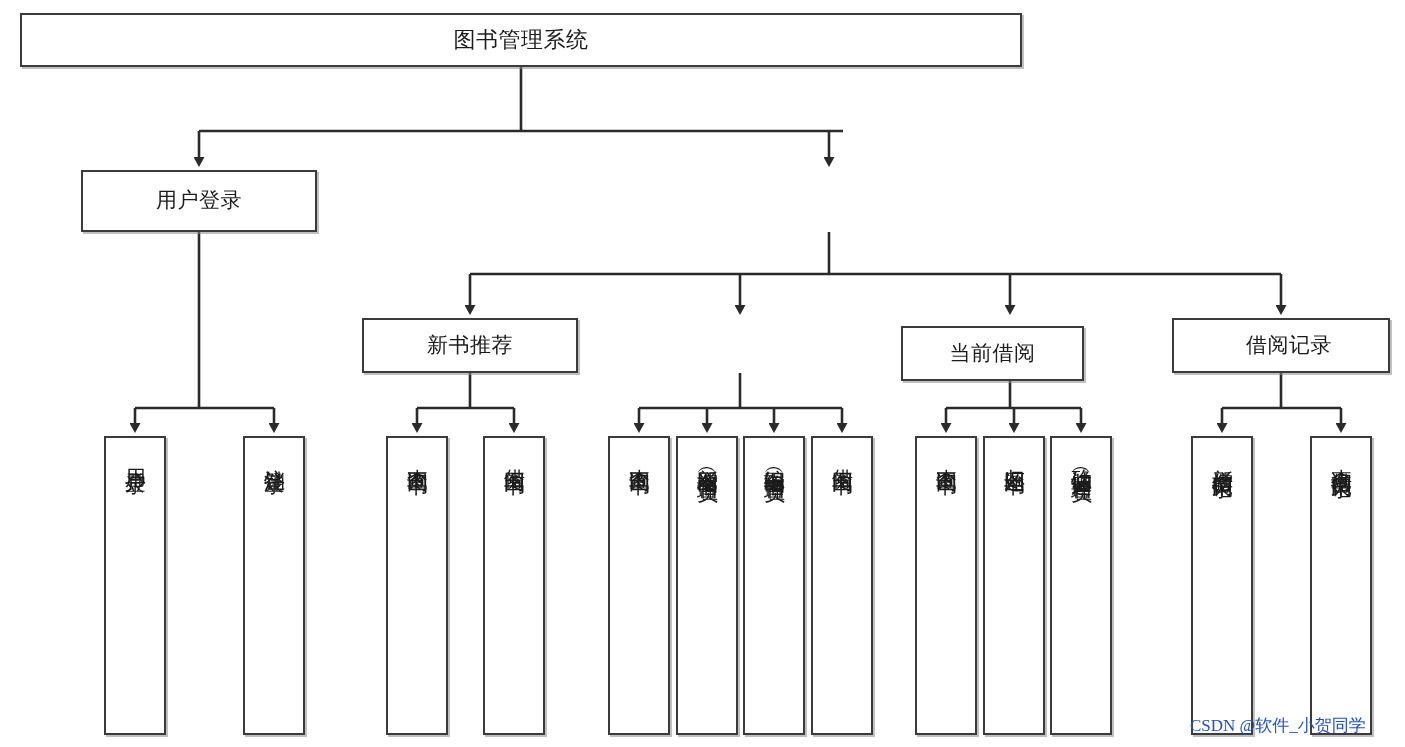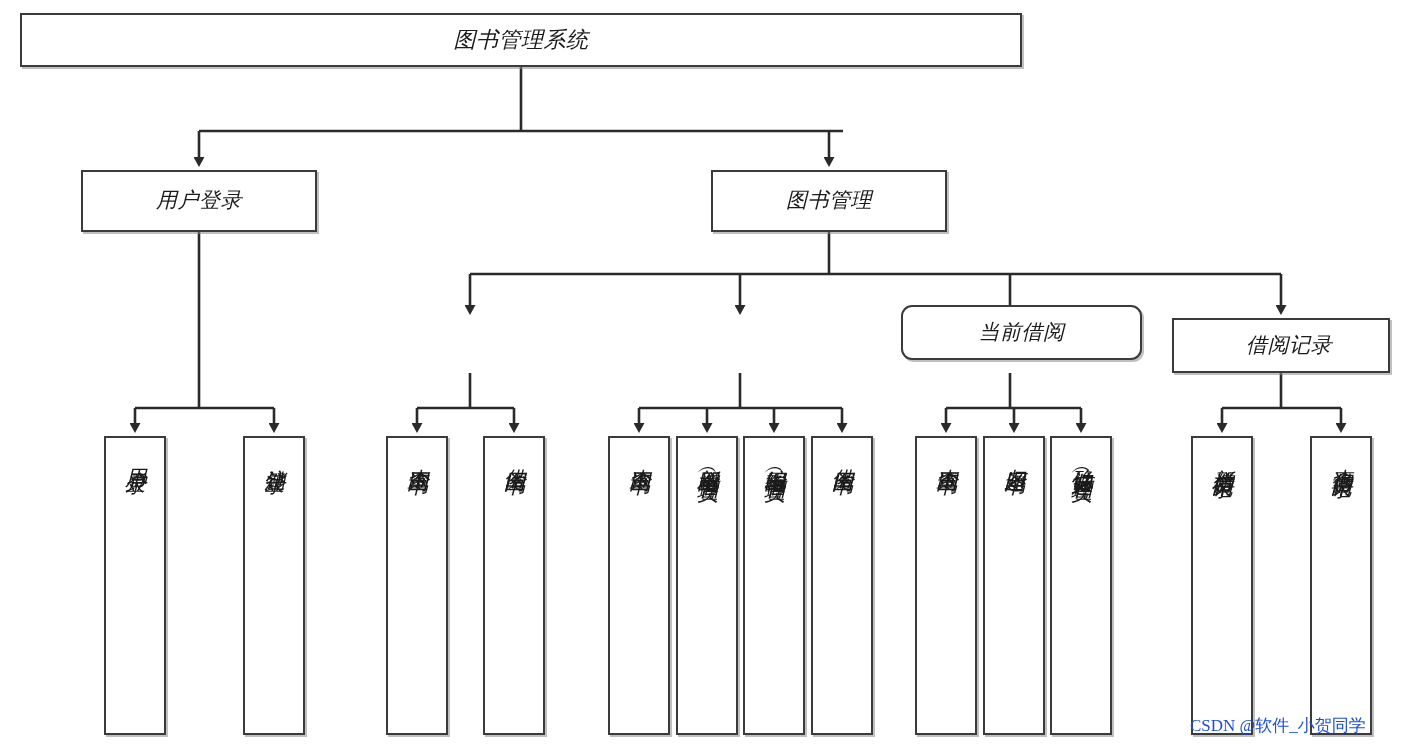--- a/index.html
+++ b/index.html
@@ -34,21 +34,20 @@
     justify-content: center;
     z-index: 2;
   }
   .node .label {
     color: #1b1b1b;
     font-size: 21px;
     line-height: 1.22;
     letter-spacing: 0.5px;
     white-space: nowrap;
     text-align: right;
-    font-style: italic;
   }
   .node.root .label { font-size: 22px; }
   .node.leaf {
     align-items: flex-start;
     padding-top: 14px;
   }
   .node.leaf .label {
     writing-mode: vertical-rl;
     text-orientation: upright;
     font-size: 21px;
@@ -123,25 +122,25 @@
     </g>
   </svg>
 
   <div class="node root" style="left:20px; top:13px; width:1002px; height:54px;">
     <span class="label">图书管理系统</span>
   </div>
 
   <div class="node" style="left:81px; top:170px; width:236px; height:62px;">
     <span class="label">用户登录</span>
   </div>
-  <div class="node" style="left:711px; top:170px; width:236px; height:62px;">
-    <span class="label">图书管理</span>
+
+  <div class="node" style="left:362px; top:318px; width:216px; height:55px;">
+    <span class="label">新书推荐</span>
   </div>
-
-  <div class="node" style="left:901px; top:305px; width:241px; height:55px;border-radius:11px;">
+  <div class="node" style="left:901px; top:326px; width:183px; height:55px;">
     <span class="label">当前借阅</span>
   </div>
   <div class="node" style="left:1172px; top:318px; width:218px; height:55px;padding-left:16px;">
     <span class="label">借阅记录</span>
   </div>
 
   <div class="node leaf" style="left:104px; top:436px; width:62px; height:299px;">
     <span class="label">用户登录</span>
   </div>
   <div class="node leaf" style="left:243px; top:436px; width:62px; height:299px;">

